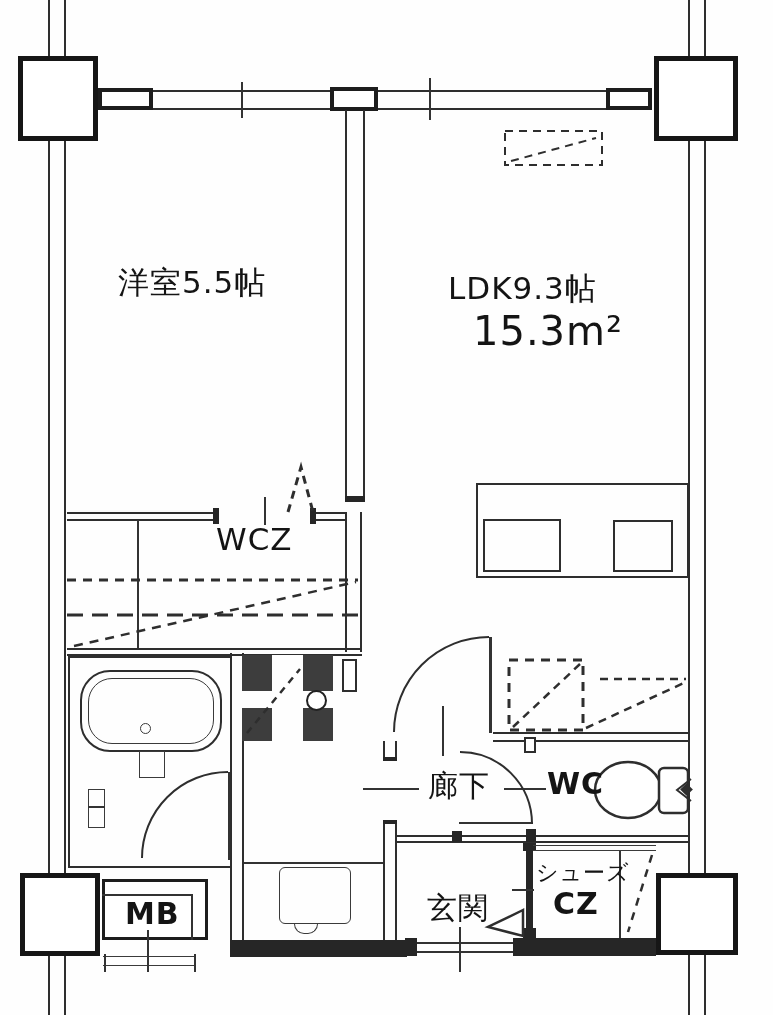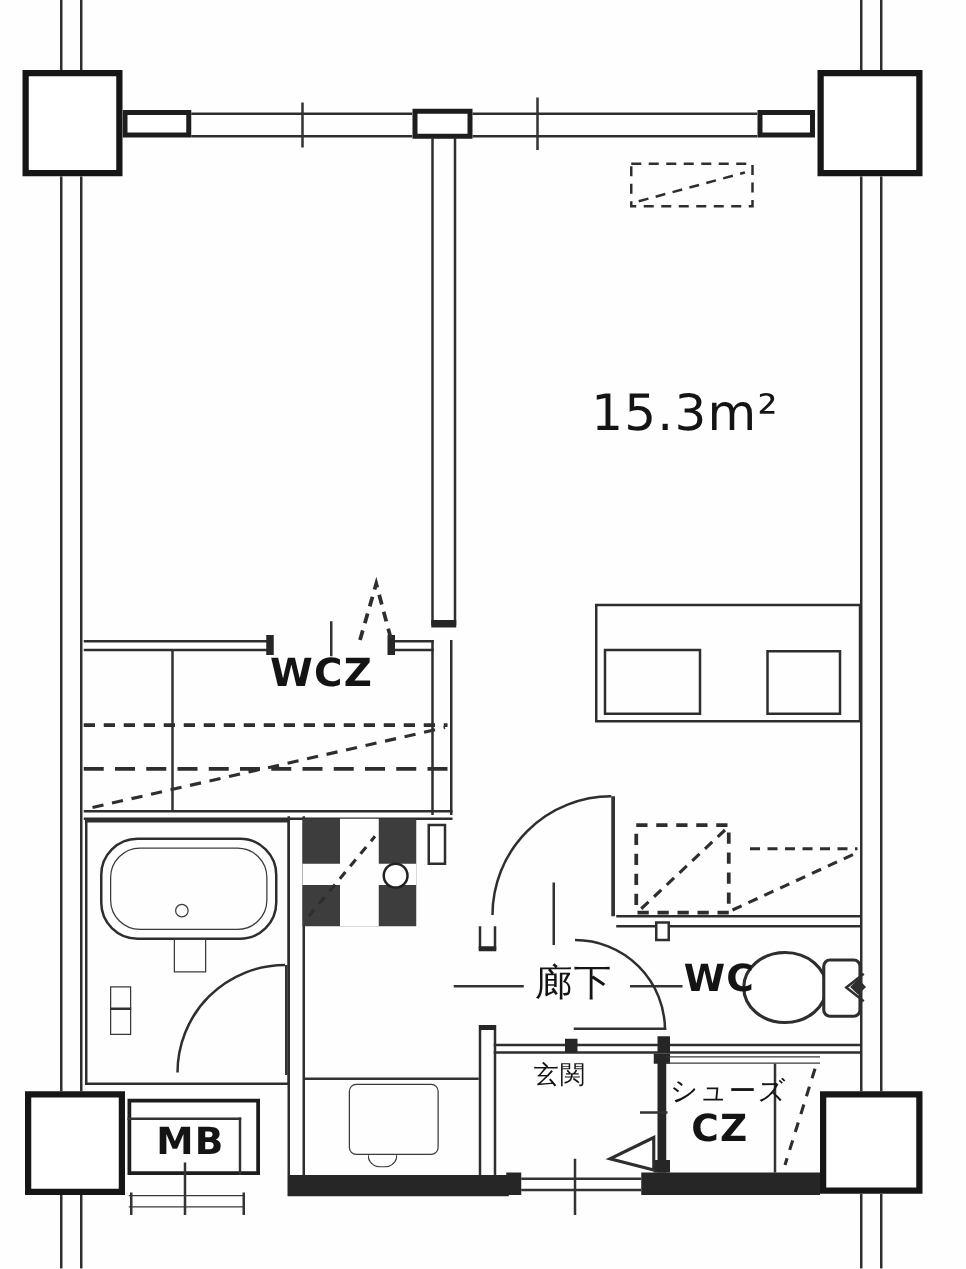--- a/index.html
+++ b/index.html
@@ -148,22 +148,24 @@
     <ellipse cx="628" cy="790" rx="33" ry="28" fill="#fff" stroke="#2e2e2e" stroke-width="2.5"></ellipse>
     <rect x="659" y="768" width="29" height="45" rx="5" fill="#fff" stroke="#2e2e2e" stroke-width="2.5"></rect>
     <polyline points="691,779 677,790 691,801" fill="none" stroke="#2e2e2e" stroke-width="2"></polyline>
     <rect x="682" y="785" width="9" height="9" transform="rotate(45 686.5 789.5)" fill="#2e2e2e"></rect>
 
     <polygon points="523,910 488,927 523,936" fill="#fff" stroke="#2e2e2e" stroke-width="2.5"></polygon>
 
     <line x1="652" y1="855" x2="628" y2="932" stroke="#2e2e2e" stroke-width="2.5" stroke-dasharray="8,7"></line>
   </svg>
 
+  <div class="abs lbl" style="left:118px;top:262px;font-size:31px">洋室5.5帖</div>
+  <div class="abs lbl" style="left:448px;top:268px;font-size:31px">LDK9.3帖</div>
   <div class="abs lbl" style="left:473px;top:308px;font-size:40px">15.3m²</div>
-  <div class="abs lbl" style="left:216px;top:521px;font-size:31px;font-weight:700">WCZ</div>
+  <div class="abs lbl" style="left:216px;top:521px;font-size:31px;font-weight:400">WCZ</div>
   <div class="abs lbl" style="left:428px;top:766px;font-size:30px">廊下</div>
   <div class="abs lbl" style="left:547px;top:766px;font-size:30px;font-weight:600">WC</div>
-  <div class="abs lbl" style="left:427px;top:846px;font-size:20px">玄関</div>
+  <div class="abs lbl" style="left:427px;top:888px;font-size:30px">玄関</div>
   <div class="abs lbl" style="left:536px;top:858px;font-size:22px">シューズ</div>
   <div class="abs lbl" style="left:553px;top:886px;font-size:30px;font-weight:600">CZ</div>
   <div class="abs lbl" style="left:125px;top:896px;font-size:30px;font-weight:600">MB</div>
 
 </div>
 
 </body></html>

